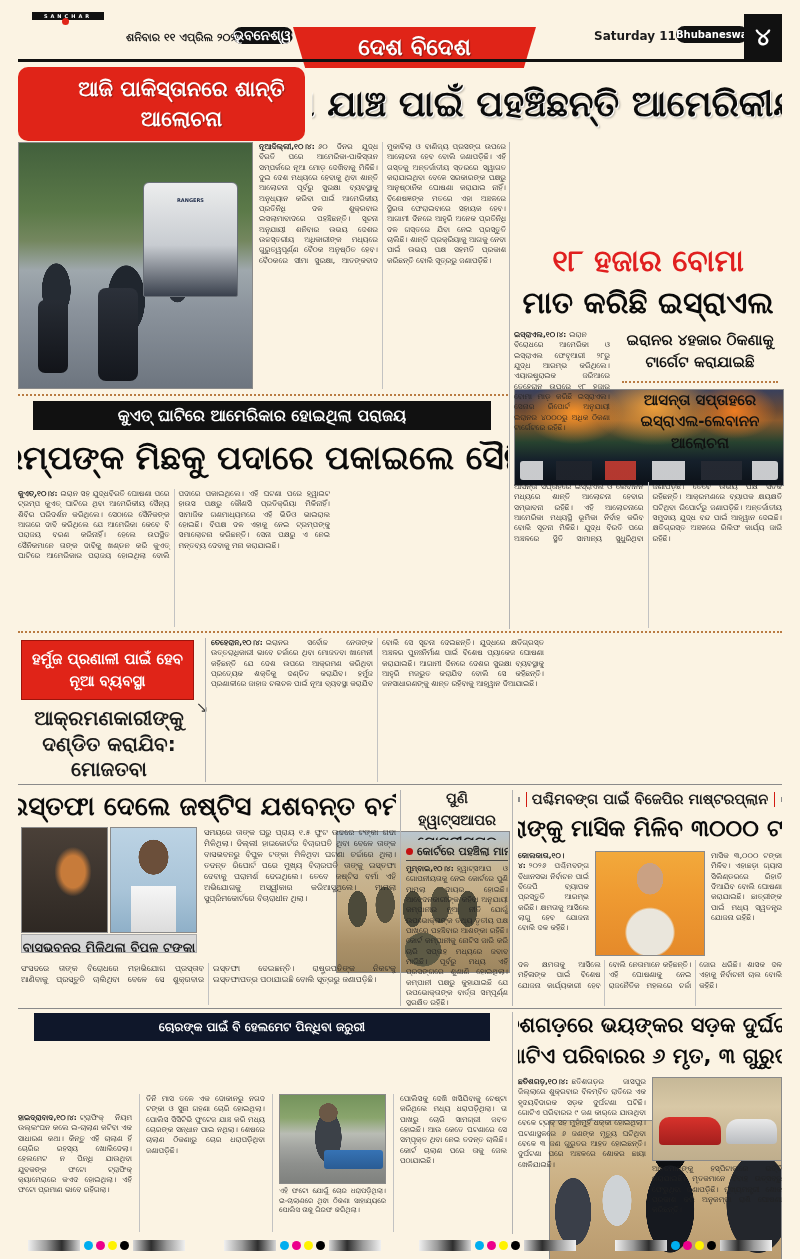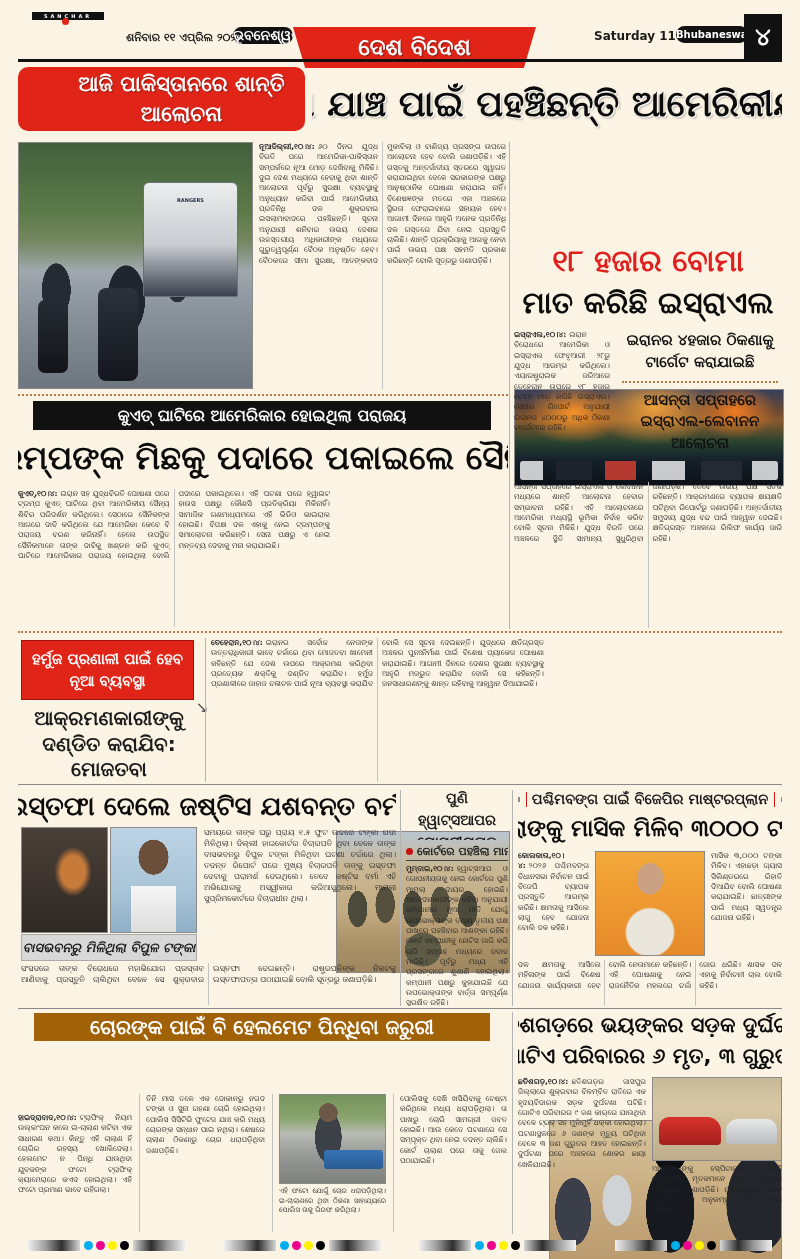--- a/index.html
+++ b/index.html
@@ -32,21 +32,21 @@
 
   
   .kicker-box{background:#e02418;border-radius:10px;color:#fff;font-size:21px;font-weight:bold;
               display:flex;align-items:center;justify-content:center;text-align:center;line-height:1.45;
               padding:2px 8px;box-sizing:border-box;overflow:hidden;text-shadow:1px 1px 1px rgba(0,0,0,.35);}
   .lead-headline{font-size:36px;text-shadow:1px 1px 0 #fff,2px 2px 2px rgba(0,0,0,.25);}
 
   
   .black-banner{background:#111;color:#fff;font-size:16px;font-weight:bold;text-align:center;
                 line-height:29px;overflow:hidden;white-space:nowrap;}
-  .maroon-banner{background:#a16207;color:#fff;font-size:20px;font-weight:bold;text-align:center;
+  .maroon-banner{background:#0f172a;color:#fff;font-size:12px;font-weight:bold;text-align:center;
                  line-height:28px;overflow:hidden;white-space:nowrap;}
 
   .subhead{font-size:15px;font-weight:bold;text-align:center;line-height:1.45;color:#111;overflow:hidden;}
   .red-box{background:#e02418;border:1px solid #9c140c;color:#fff;font-size:15px;font-weight:bold;
            display:flex;align-items:center;justify-content:center;text-align:center;line-height:1.5;
            overflow:hidden;padding:2px 4px;box-sizing:border-box;}
   .moj-headline{font-size:20px;font-weight:bold;text-align:center;line-height:1.28;overflow:hidden;}
   .caption-bar{background:#d8d8d8;border:1px solid #aaa;font-size:13px;font-weight:bold;text-align:center;
                line-height:25px;overflow:hidden;white-space:nowrap;box-sizing:border-box;}
   .wa-headline{font-size:14.5px;font-weight:bold;text-align:center;line-height:1.5;overflow:hidden;}
@@ -145,21 +145,21 @@
     <div class="logo-dot"></div>
   </div>
   <div class="abs bold" style="left:126px;top:31px;font-size:11px;">ଶନିବାର ୧୧ ଏପ୍ରିଲ ୨୦୨୬</div>
   <div class="abs pill" style="left:233px;top:27px;width:60px;height:17px;font-size:14px;line-height:17px;">ଭୁବନେଶ୍ୱର</div>
   <div class="abs section-banner" style="left:293px;top:16px;width:243px;height:41px;margin-top:11px;">ଦେଶ ବିଦେଶ</div>
   <div class="abs bold" style="left:594px;top:29px;font-size:12px;">Saturday 11 April 2026</div>
   <div class="abs pill" style="left:676px;top:26px;width:72px;height:17px;font-size:10px;line-height:17px;">Bhubaneswar</div>
   <div class="abs page-tab" style="left:744px;top:14px;width:38px;height:46px;">୪</div>
   <div class="abs" style="left:18px;top:59px;width:764px;height:3px;background:#111;"></div>
 
-  <div class="abs kicker-box" style="left:18px;top:67px;width:287px;height:64px;padding-left:48px;">ଆଜି ପାକିସ୍ତାନରେ ଶାନ୍ତି ଆଲୋଚନା</div>
+  <div class="abs kicker-box" style="left:18px;top:67px;width:287px;height:74px;padding-left:48px;">ଆଜି ପାକିସ୍ତାନରେ ଶାନ୍ତି ଆଲୋଚନା</div>
   <div class="abs hl lead-headline" style="left:312px;top:66px;width:470px;height:76px;">ସୁରକ୍ଷା ଯାଞ୍ଚ ପାଇଁ ପହଞ୍ଚିଛନ୍ତି ଆମେରିକୀୟ ଟିମ୍</div>
 
   <div class="abs ph ph-rangers" style="left:18px;top:142px;width:233px;height:245px;">
     <div class="van">
       <div class="van-label">RANGERS</div>
     </div>
     <div class="bike"></div>
     <div class="bike2"></div>
   </div>
   <div class="abs jtext cols2" style="left:259px;top:142px;width:247px;height:247px;">
@@ -204,21 +204,21 @@
 
   <div class="abs solidrule" style="left:18px;top:784px;width:764px;"></div>
 
   <div class="abs hl" style="left:18px;top:789px;width:378px;height:34px;font-size:26px;">ଇସ୍ତଫା ଦେଲେ ଜଷ୍ଟିସ ଯଶବନ୍ତ ବର୍ମା</div>
   <div class="abs" style="left:21px;top:827px;width:176px;height:106px;display:grid;grid-template-columns:1fr 1fr;gap:2px;">
     <div class="ph ph-judgeL"></div>
     <div class="ph ph-judgeR">
       <div class="robe"></div>
     </div>
   </div>
-  <div class="abs caption-bar" style="left:21px;top:934px;width:176px;height:27px;font-style:italic;">ବାସଭବନରୁ ମିଳିଥିଲା ବିପୁଳ ଟଙ୍କା</div>
+  <div class="abs caption-bar" style="left:21px;top:934px;width:176px;height:19px;">ବାସଭବନରୁ ମିଳିଥିଲା ବିପୁଳ ଟଙ୍କା</div>
   <div class="abs jtext" style="left:204px;top:827px;width:192px;height:132px;font-size:8px;">ସମୟରେ ତାଙ୍କ ଘରୁ ପ୍ରାୟ ୧.୫ ଫୁଟ ଉଚ୍ଚରେ ଟଙ୍କା ଗଦା ମିଳିଥିଲା। ଦିଲ୍ଲୀ ହାଇକୋର୍ଟର ବିଚାରପତି ଥିବା ବେଳେ ତାଙ୍କ ବାସଭବନରୁ ବିପୁଳ ଟଙ୍କା ମିଳିଥିବା ଘଟଣା ଚର୍ଚ୍ଚାରେ ଥିଲା। ତଦନ୍ତ ରିପୋର୍ଟ ପରେ ମୁଖ୍ୟ ବିଚାରପତି ତାଙ୍କୁ ଇସ୍ତଫା ଦେବାକୁ ପରାମର୍ଶ ଦେଇଥିଲେ। ତେବେ ଜଷ୍ଟିସ ବର୍ମା ଏହି ଅଭିଯୋଗକୁ ଅସ୍ୱୀକାର କରିଆସୁଥିଲେ। ମାମଲା ସୁପ୍ରିମକୋର୍ଟରେ ବିଚାରାଧୀନ ଥିଲା।</div>
   <div class="abs jtext cols2" style="left:21px;top:963px;width:375px;height:42px;font-size:8px;">ସଂସଦରେ ତାଙ୍କ ବିରୋଧରେ ମହାଭିଯୋଗ ପ୍ରସ୍ତାବ ଆଣିବାକୁ ପ୍ରସ୍ତୁତି ଚାଲିଥିବା ବେଳେ ସେ ଶୁକ୍ରବାର ଇସ୍ତଫା ଦେଇଛନ୍ତି। ରାଷ୍ଟ୍ରପତିଙ୍କ ନିକଟକୁ ଇସ୍ତଫାପତ୍ର ପଠାଯାଇଛି ବୋଲି ସୂତ୍ରରୁ ଜଣାପଡ଼ିଛି।</div>
   <div class="abs vrule" style="left:400px;top:790px;height:216px;"></div>
 
   <div class="abs wa-headline" style="left:406px;top:788px;width:102px;height:52px;">ପୁଣି ହ୍ୱାଟ୍ସଆପର ଗୋପନୀୟତାକୁ ନେଇ ଉଠିଲା ପ୍ରଶ୍ନ</div>
   <div class="abs wa-bullet-row" style="left:406px;top:842px;width:102px;height:18px;">
     <span class="wa-dot"></span>
     <span class="wa-bullet-label">କୋର୍ଟରେ ପହଞ୍ଚିଲା ମାମଲା</span>
   </div>
   <div class="abs jtext" style="left:406px;top:864px;width:102px;height:142px;">

